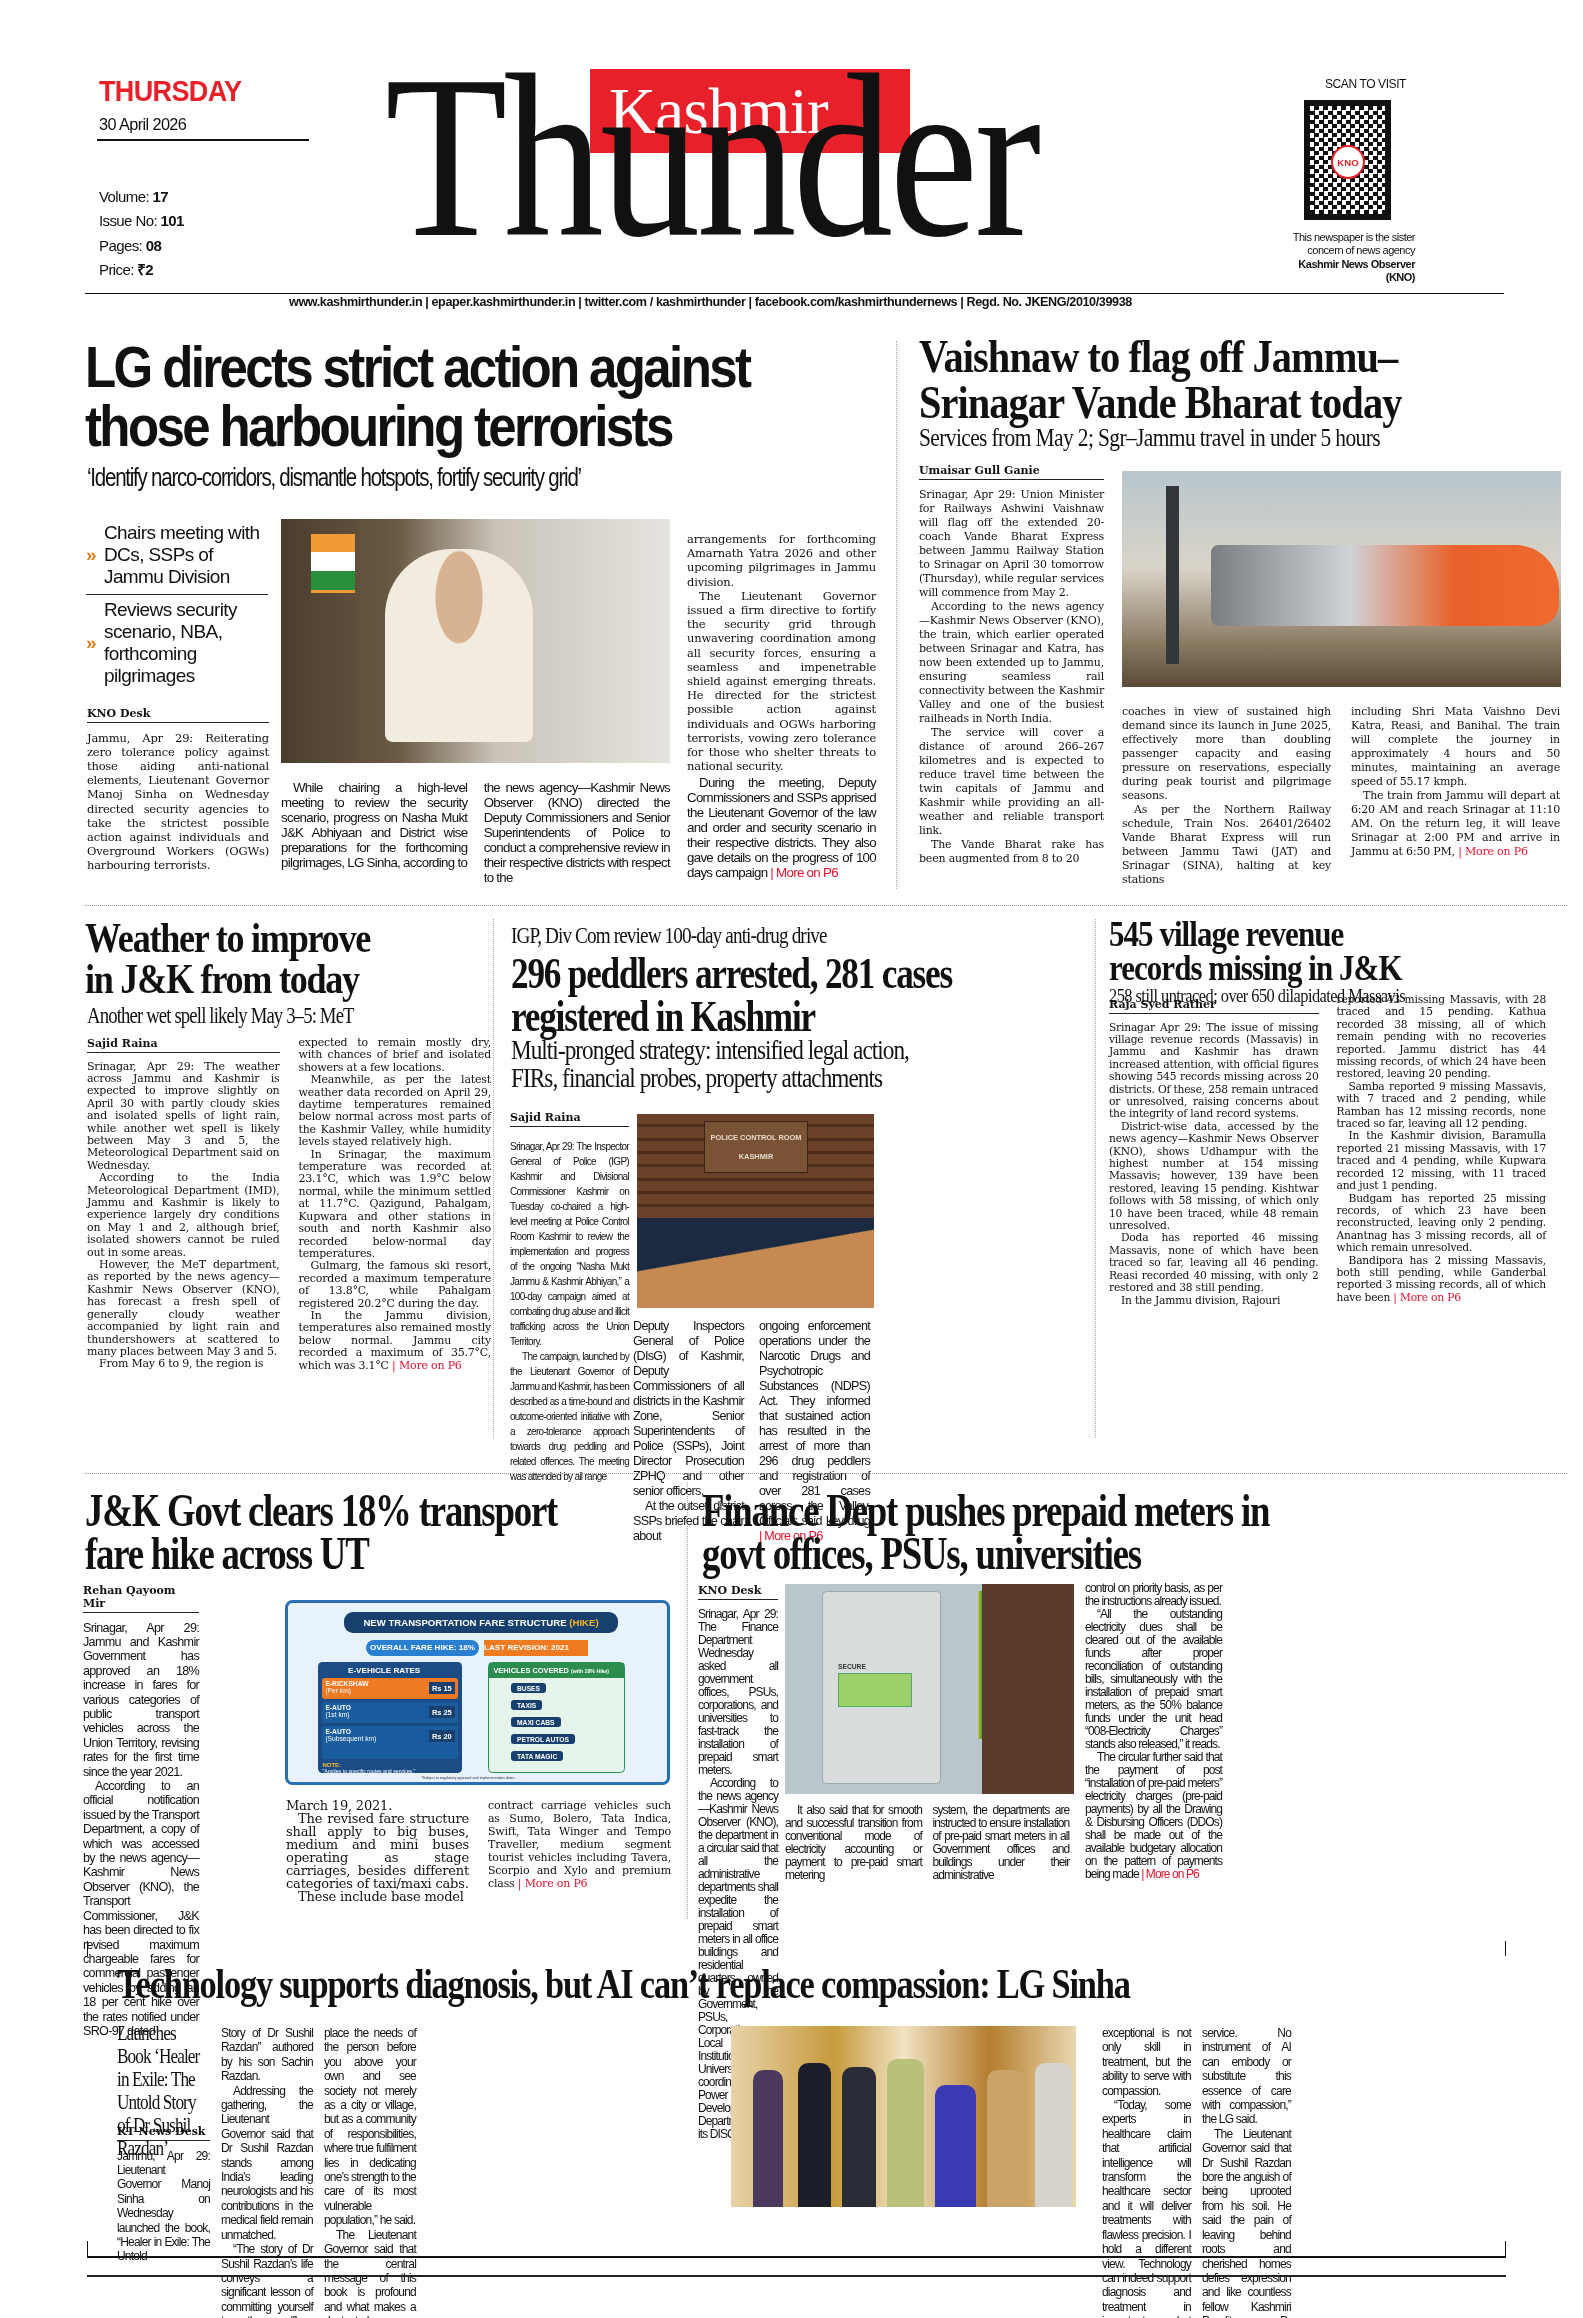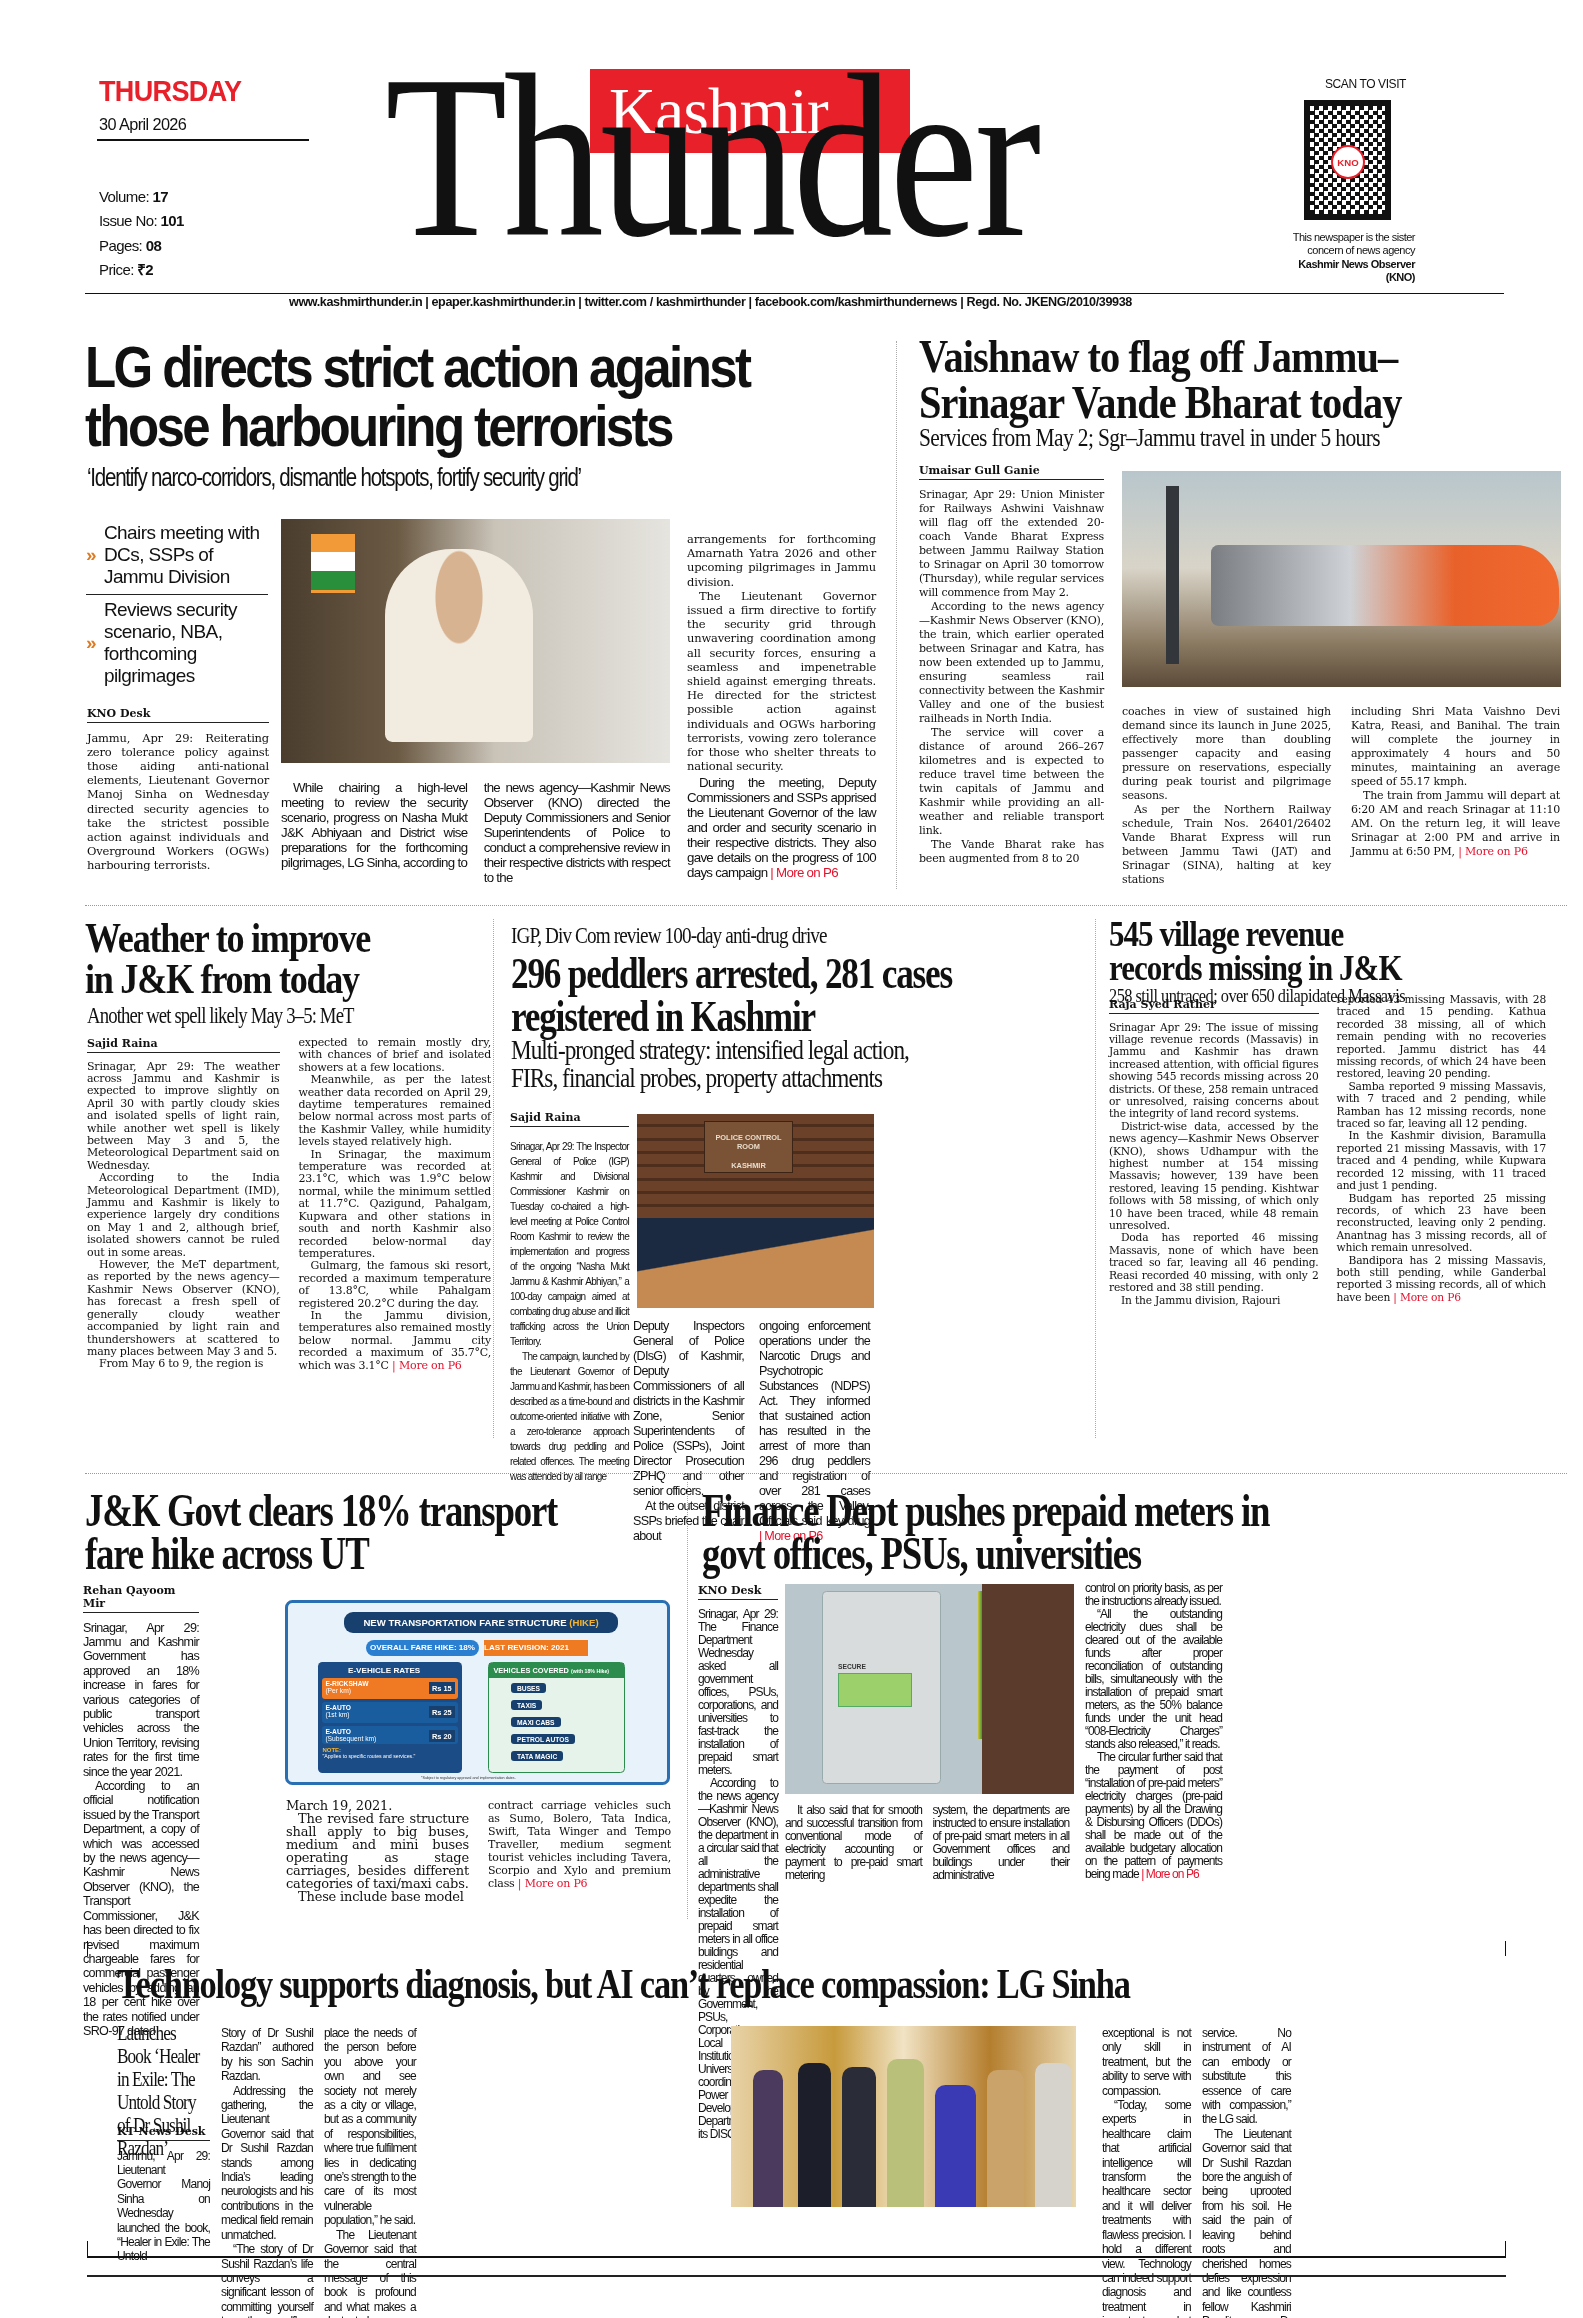--- a/index.html
+++ b/index.html
@@ -162,21 +162,21 @@
 <div class="abs" style="left:510px;top:1111px;width:119px">
   <div class="byline">Sajid Raina</div>
 </div>
 <div class="abs" style="left:510px;top:1139px;width:119px">
   <div class="body-cond" style="font-size:10px;line-height:15px">
     <div>Srinagar, Apr 29: The Inspector General of Police (IGP) Kashmir and Divisional Commissioner Kashmir on Tuesday co-chaired a high-level meeting at Police Control Room Kashmir to review the implementation and progress of the ongoing “Nasha Mukt Jammu &amp; Kashmir Abhiyan,” a 100-day campaign aimed at combating drug abuse and illicit trafficking across the Union Territory.</div>
     <div class="para">The campaign, launched by the Lieutenant Governor of Jammu and Kashmir, has been described as a time-bound and outcome-oriented initiative with a zero-tolerance approach towards drug peddling and related offences. The meeting was attended by all range</div>
   </div>
 </div>
 <div class="photo" style="left:637px;top:1114px;width:237px;height:194px;background:repeating-linear-gradient(180deg,#6b4129 0 10.4px,#4d2d1c 10.4px 13.3px)">
-  <div style="position:absolute;left:67px;top:7.4px;width:89px;height:52px;background:#7a5236;border:1.5px solid #3b2416;color:#e8dccb;font:bold 7.4px 'Liberation Sans',sans-serif;text-align:center;padding-top:10.4px">
+  <div style="position:absolute;left:67px;top:7.4px;width:104px;height:52px;background:#7a5236;border:1.5px solid #3b2416;color:#e8dccb;font:bold 7.4px 'Liberation Sans',sans-serif;text-align:center;padding-top:10.4px">
     <div>POLICE CONTROL ROOM</div>
       <div style="margin-top:10.4px">KASHMIR</div>
   </div>
   <div style="position:absolute;left:0;top:104px;width:237px;height:90px;background:linear-gradient(170deg,#1b2a40 0 40%,#c48a52 41% 100%)"></div>
 </div>
 <div class="abs" style="left:633px;top:1319px;width:237px;display:flex;gap:15px">
   <div class="body-cond" style="width:111px;font-size:12.6px;line-height:15px">
     <div>Deputy Inspectors General of Police (DIsG) of Kashmir, Deputy Commissioners of all districts in the Kashmir Zone, Senior Superintendents of Police (SSPs), Joint Director Prosecution ZPHQ and other senior officers.</div>
     <div class="para">At the outset, district SSPs briefed the chair about</div>
   </div>
@@ -227,21 +227,21 @@
   </div>
 </div>
 <div class="abs" style="left:285px;top:1600px;width:385px;height:185px;background:#e8f2fa;border:3px solid #2b6fb3;border-radius:7.4px;font-family:'Liberation Sans',sans-serif">
   <div style="position:absolute;left:56px;top:9px;width:274px;height:21px;background:#17406e;border-radius:9px;color:#fff;font-weight:bold;font-size:9.6px;text-align:center;line-height:21px"><span>NEW TRANSPORTATION FARE STRUCTURE</span> <span style="color:#f6b42c">(HIKE)</span></div>
   <div style="position:absolute;left:78px;top:37px;width:113px;height:16.3px;background:#2a7fd0;border-radius:8.1px;color:#fff;font-size:8.1px;font-weight:bold;text-align:center;line-height:16.3px">OVERALL FARE HIKE: 18%</div>
   <div style="position:absolute;left:196px;top:37px;width:104px;height:16.3px;background:#ee7b22;border-radius:0;color:#fff;font-size:8.1px;font-weight:bold;text-align:left;line-height:16.3px">LAST REVISION: 2021</div>
   <div style="position:absolute;left:30px;top:59px;width:144px;height:111px;background:#1c4c86;border-radius:4.4px">
     <div style="color:#fff;font-size:8.1px;font-weight:bold;padding:3.7px 0 0 30px">E-VEHICLE RATES</div>
     <div style="margin:3px 3.7px;background:#f07a24;height:21px;border-radius:3px;color:#fff;font-size:6.7px;padding:2.2px 3.7px;position:relative"><b>E-RICKSHAW</b><div>(Per km)</div><span style="position:absolute;right:3.7px;top:4.4px;background:#17406e;padding:1.5px 3px;font-weight:bold;font-size:7.4px">Rs 15</span></div>
     <div style="margin:3px 3.7px;background:#1a5d9e;height:21px;border-radius:3px;color:#fff;font-size:6.7px;padding:2.2px 3.7px;position:relative"><b>E-AUTO</b><div>(1st km)</div><span style="position:absolute;right:3.7px;top:4.4px;background:#17406e;padding:1.5px 3px;font-weight:bold;font-size:7.4px">Rs 25</span></div>
-    <div style="margin:3px 3.7px;background:#1a5d9e;height:18px;border-radius:3px;color:#fff;font-size:6.7px;padding:2.2px 3.7px;position:relative"><b>E-AUTO</b><div>(Subsequent km)</div><span style="position:absolute;right:3.7px;top:4.4px;background:#17406e;padding:1.5px 3px;font-weight:bold;font-size:7.4px">Rs 20</span></div>
+    <div style="margin:3px 3.7px;background:#1a5d9e;height:33px;border-radius:3px;color:#fff;font-size:6.7px;padding:2.2px 3.7px;position:relative"><b>E-AUTO</b><div>(Subsequent km)</div><span style="position:absolute;right:3.7px;top:4.4px;background:#17406e;padding:1.5px 3px;font-weight:bold;font-size:7.4px">Rs 20</span></div>
     <div style="color:#f6b42c;font-size:6px;font-weight:bold;padding:0 4.4px">NOTE:</div>
     <div style="color:#fff;font-size:5.2px;padding:0 4.4px">"Applies to specific routes and services."</div>
   </div>
   <div style="position:absolute;left:200px;top:59px;width:137px;height:111px;background:#e6f3ea;border:1.5px solid #2c8c4d;border-radius:4.4px">
     <div style="background:#2c8c4d;color:#fff;font-size:7.4px;font-weight:bold;padding:3px 4.4px"><span>VEHICLES COVERED</span> <span style="font-size:5.2px">(with 18% Hike)</span></div>
     <div style="padding:1.5px 0 0 22px;font-size:6.7px;font-weight:bold;color:#fff;line-height:17px">
       <div><span style="background:#17406e;padding:1.5px 6px;border-radius:3px">BUSES</span></div>
       <div><span style="background:#17406e;padding:1.5px 6px;border-radius:3px">TAXIS</span></div>
       <div><span style="background:#17406e;padding:1.5px 6px;border-radius:3px">MAXI CABS</span></div>
       <div><span style="background:#17406e;padding:1.5px 6px;border-radius:3px">PETROL AUTOS</span></div>

